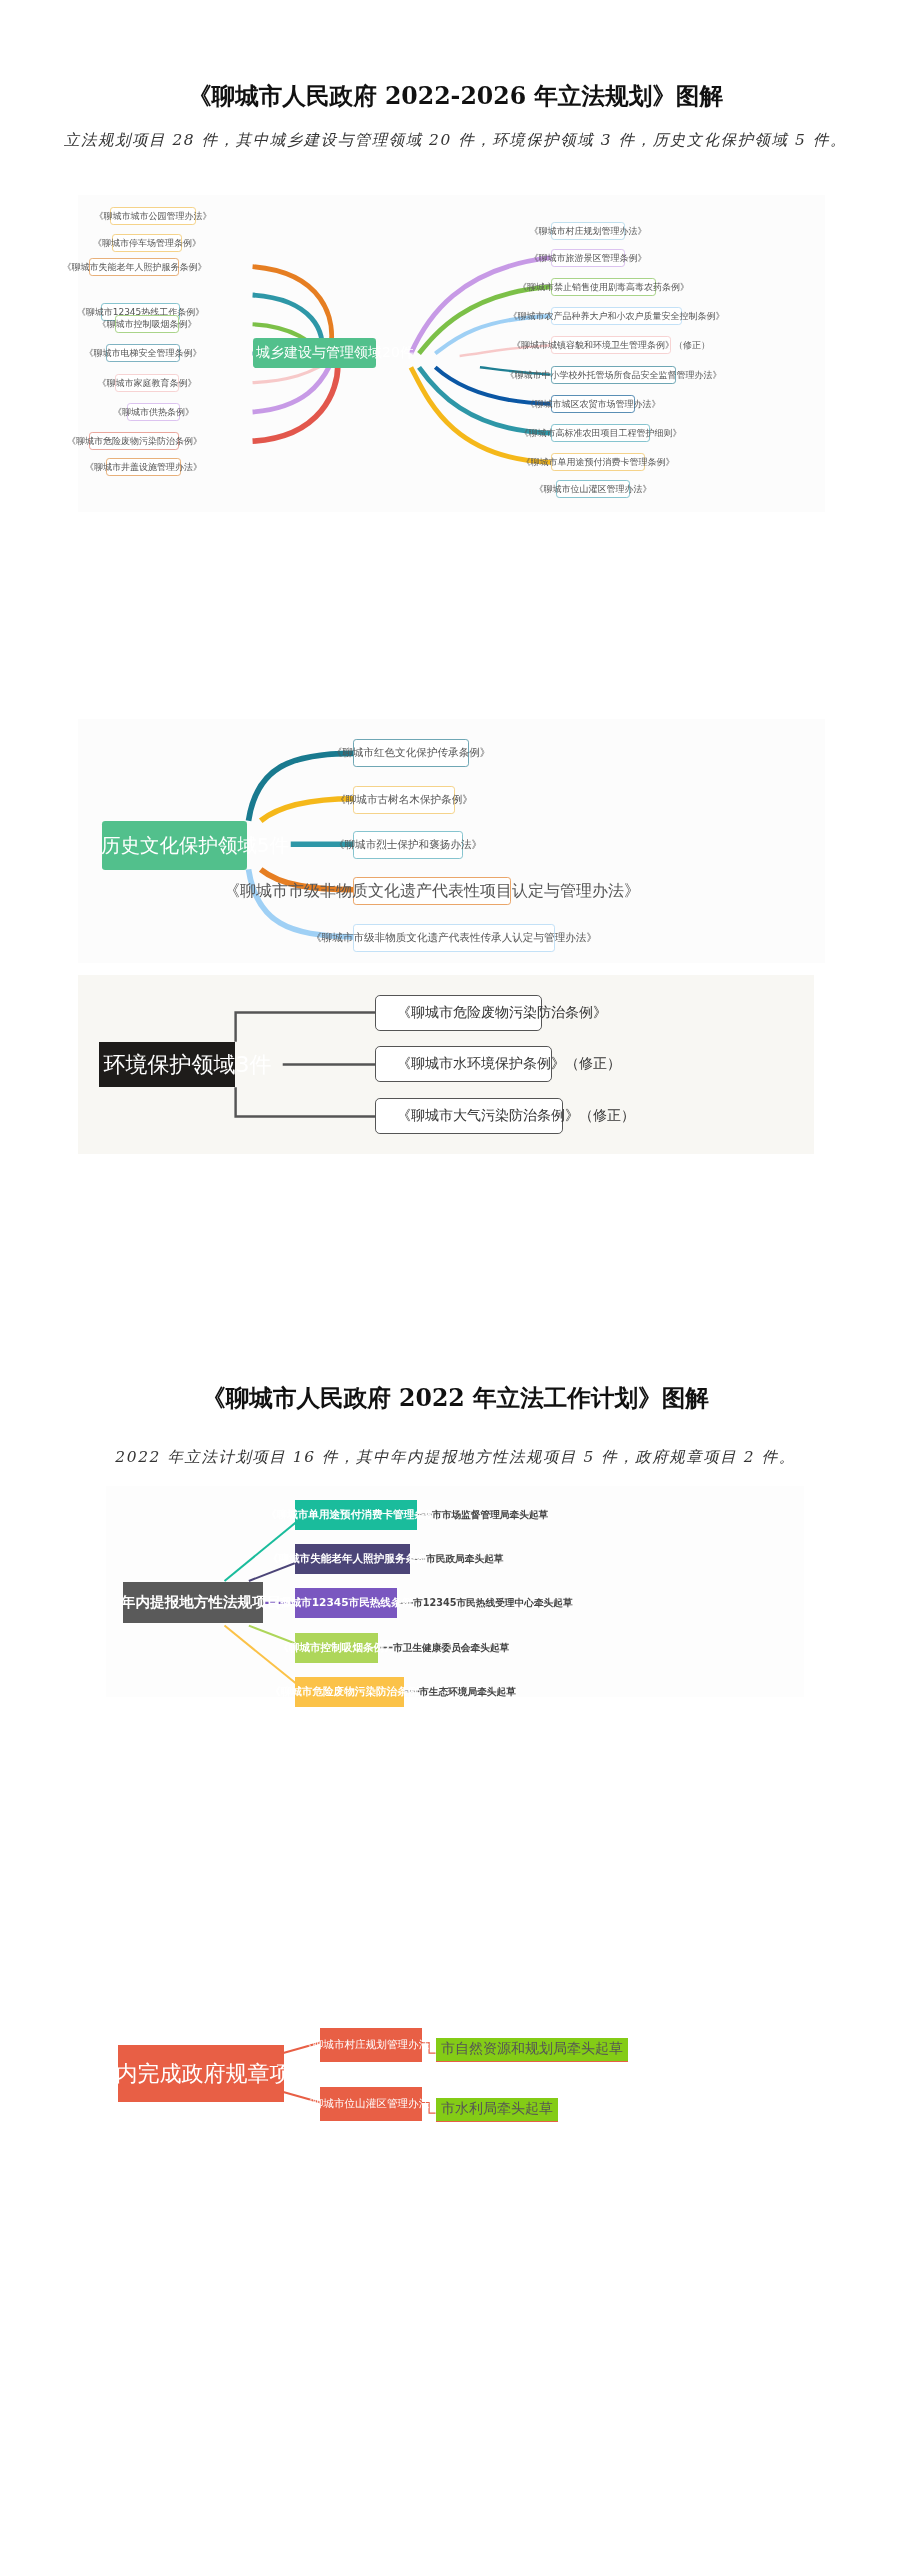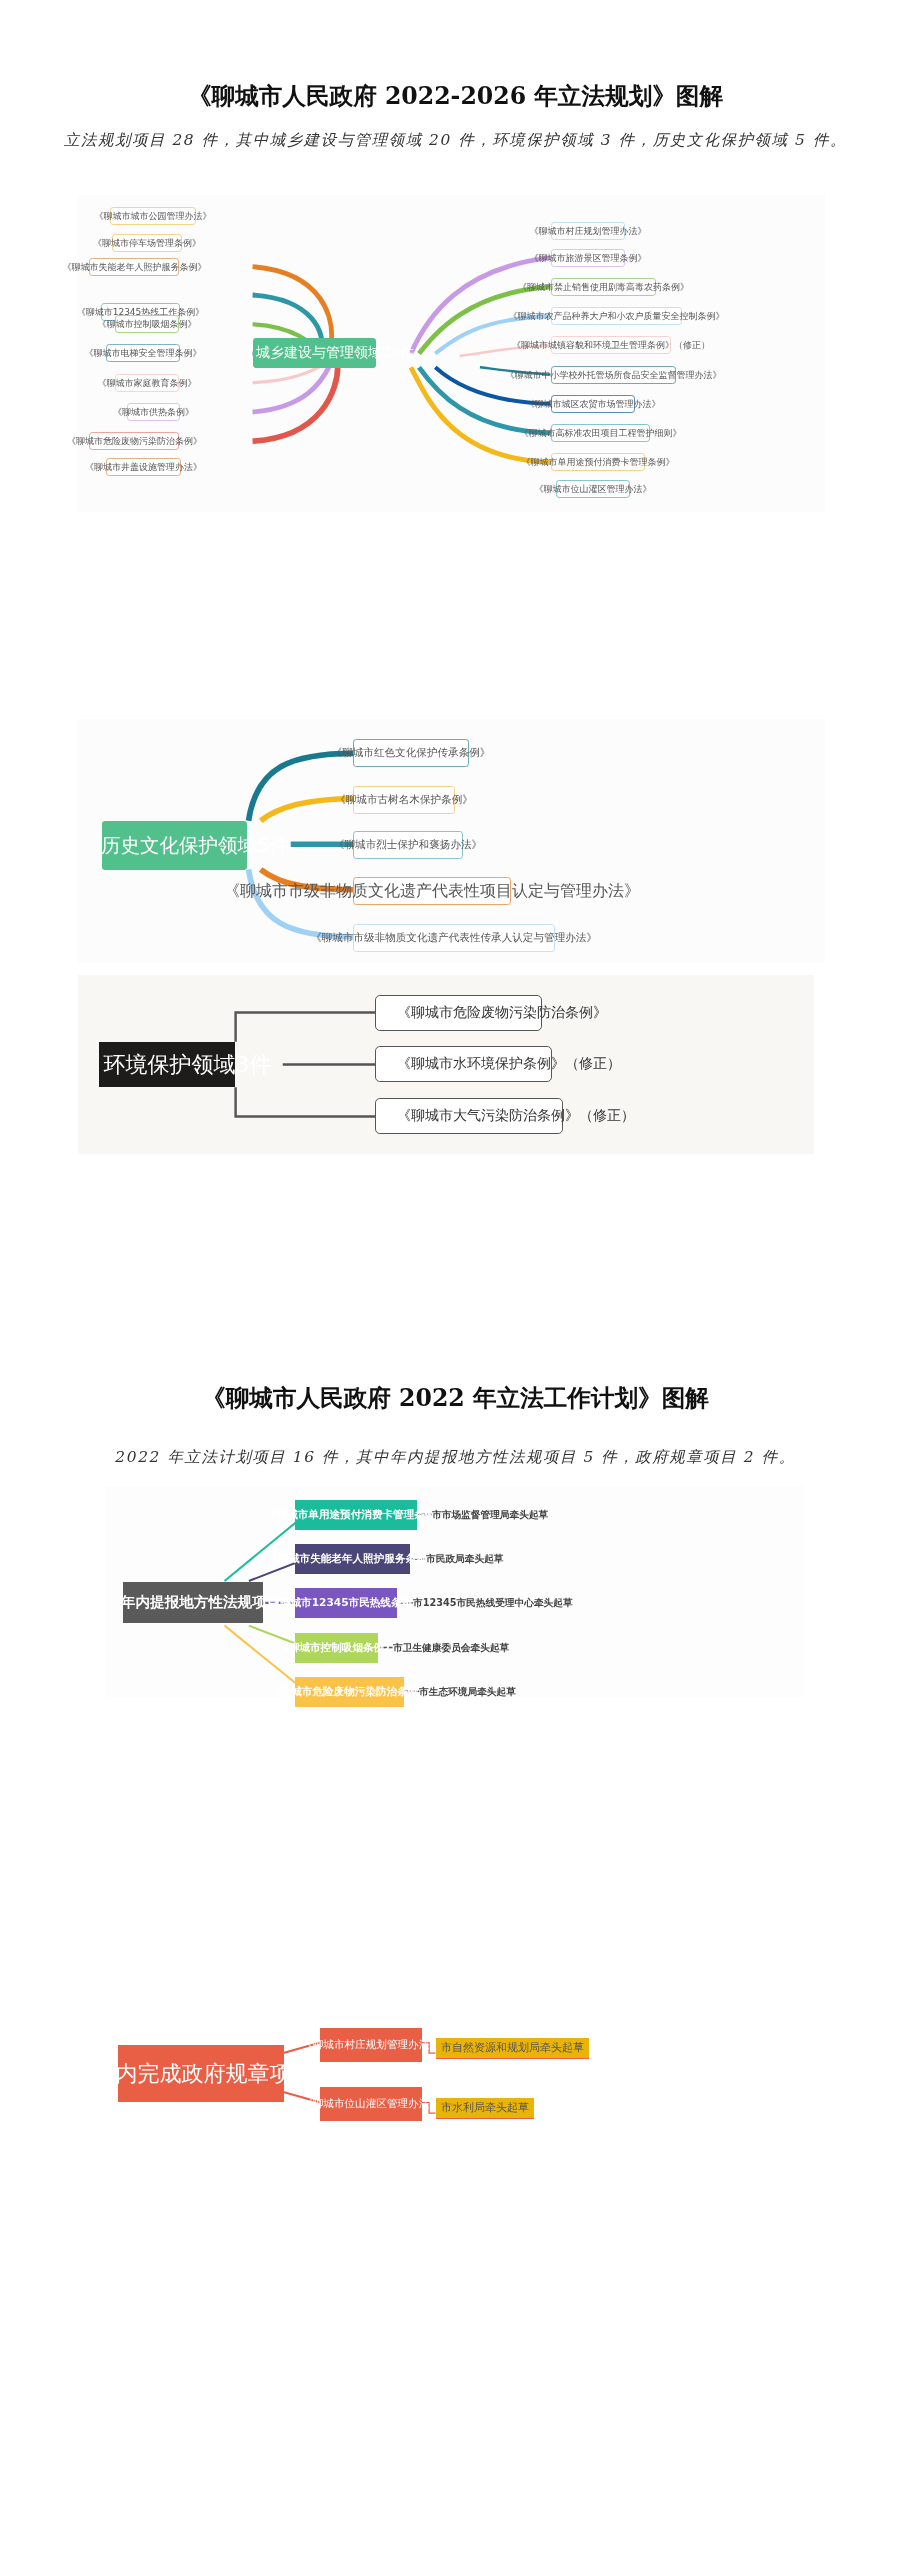--- a/index.html
+++ b/index.html
@@ -22,21 +22,21 @@
   .root.green { background:#52c08c; border-radius:3.2px; }
   .root.black { background:#1e1c1a; font-size:22px; }
   .root.grey { background:#5a5a5a; font-weight:bold; font-size:18px; }
   .root.red { background:#e85f45; font-size:22px; }
   .leaf2 { position:absolute; box-sizing:border-box; background:#fff; border:1.6px solid #555;
            border-radius:4.9px; white-space:nowrap; display:flex; align-items:center;
            padding-left:21px; font-size:14px; color:#333; }
   .filled { position:absolute; box-sizing:border-box; color:#fff; white-space:nowrap;
             display:flex; align-items:center; justify-content:center; font-weight:bold; font-size:10.6px; }
   .note { position:absolute; white-space:nowrap; font-size:9.7px; color:#444; font-weight:bold; }
-  .note2 { position:absolute; white-space:nowrap; font-size:11px; color:#555; background:#eab308;
+  .note2 { position:absolute; white-space:nowrap; font-size:14px; color:#555; background:#84cc16;
            border-bottom:1.6px solid #e85f45; padding:2.4px 4.9px; }
 </style>
 </head>
 <body>
 
 <div class="title" style="top:80px;">《聊城市人民政府 2022-2026 年立法规划》图解</div>
 <div class="subtitle" style="top:130px;">立法规划项目 28 件，其中城乡建设与管理领域 20 件，环境保护领域 3 件，历史文化保护领域 5 件。</div>
 
 <div class="panel" style="left:78px;top:195px;width:747px;height:317px;background:#fcfcfc;">
   <svg class="lines" width="747" height="317" viewBox="0 0 920 390">

